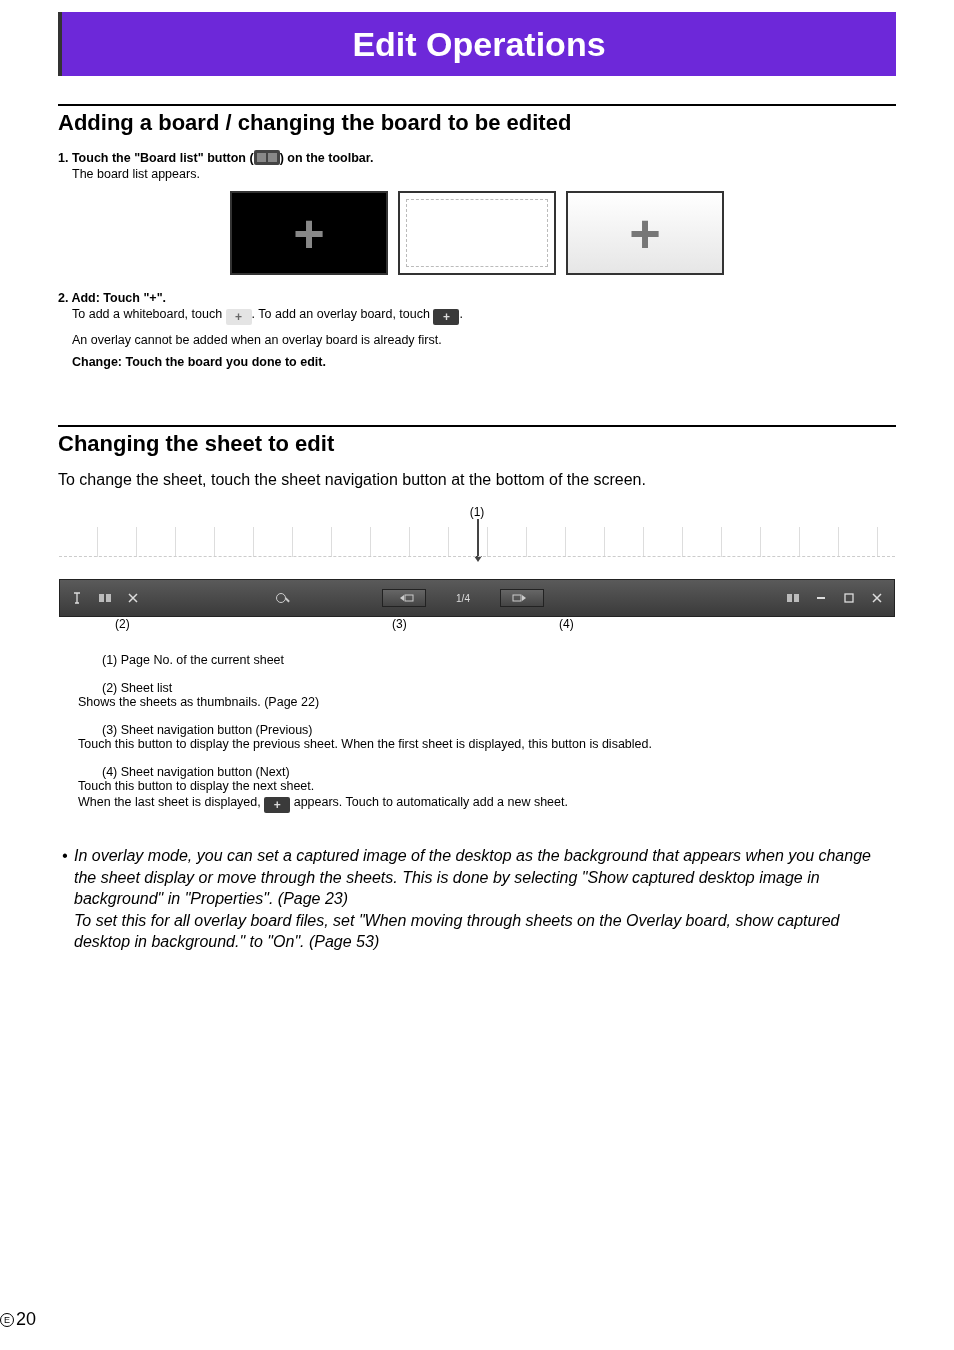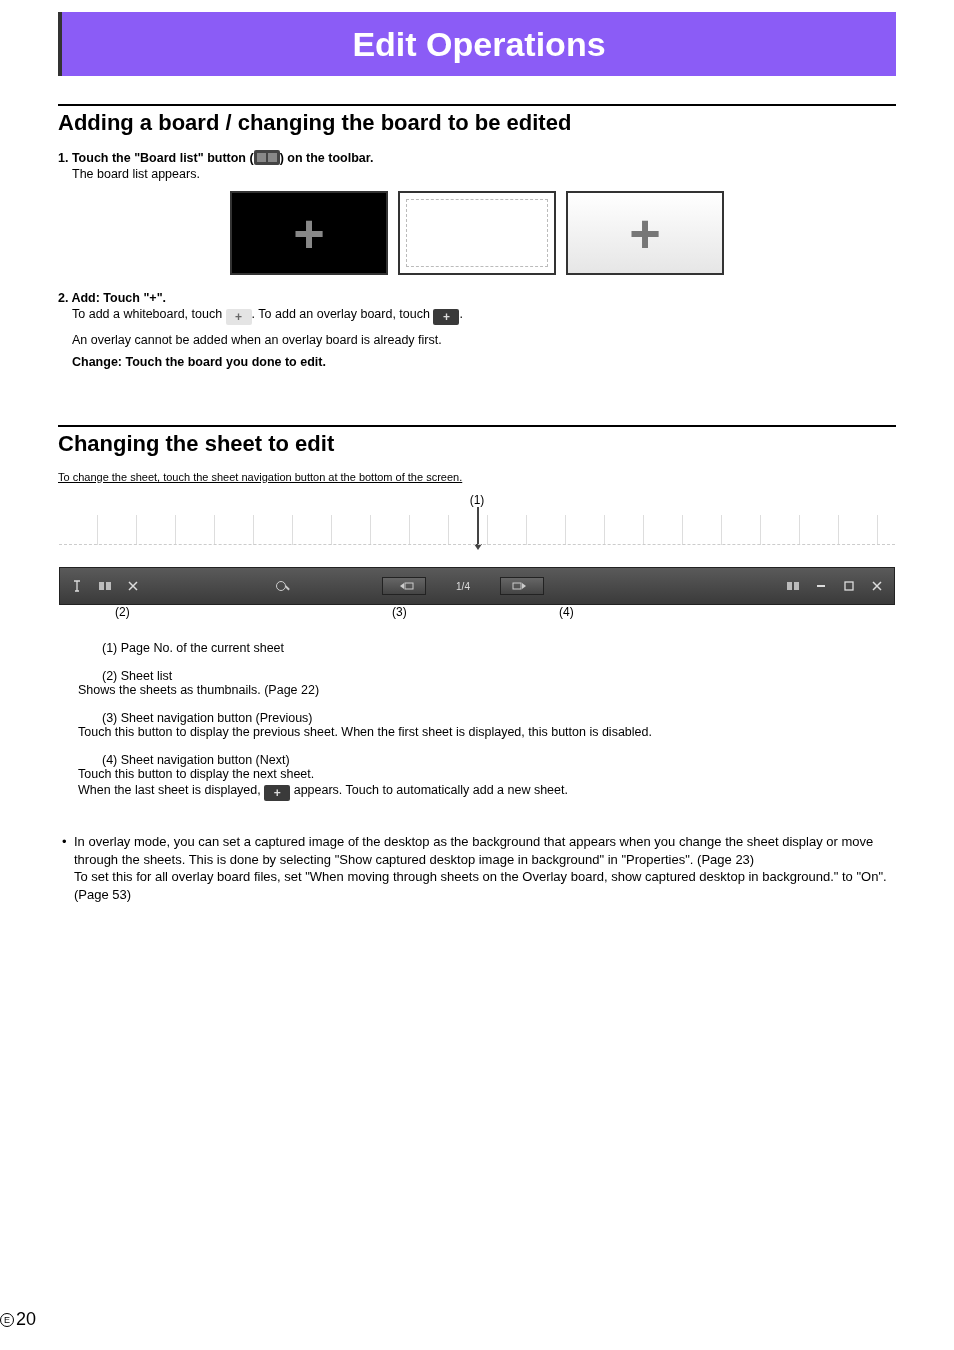--- a/index.html
+++ b/index.html
@@ -1,18 +1,18 @@
 <!DOCTYPE html>
 <html><head>
 <meta charset="utf-8">
 <style>
   * { box-sizing: border-box; margin: 0; padding: 0; }
   html, body { width: 954px; height: 1350px; background: #fff; font-family: Arial, Helvetica, sans-serif; color: #000; }
   .page { width: 954px; height: 1350px; position: relative; padding: 0 58px; }
-  .banner { position: absolute; left: 58px; right: 58px; top: 12px; height: 64px; background: #8b5cf6; border-left: 4px solid #333; display: flex; align-items: center; justify-content: center; }
+  .banner { position: absolute; left: 58px; right: 58px; top: 12px; height: 64px; background: #6d28d9; border-left: 4px solid #333; display: flex; align-items: center; justify-content: center; }
   .banner-title { color: #fff; font-size: 34px; font-weight: bold; }
   .content { padding-top: 104px; }
   .hr-heavy { border: none; border-top: 2px solid #000; margin-bottom: 4px; }
   h2 { font-size: 22px; font-weight: bold; margin-bottom: 14px; }
   .step { font-size: 12.5px; margin-bottom: 2px; }
   .step b { font-weight: bold; }
   .subline { font-size: 12.5px; margin-left: 14px; margin-bottom: 8px; }
   .boardlist-row { display: flex; gap: 10px; justify-content: center; margin: 10px 0 16px 0; }
   .board-thumb { width: 158px; height: 84px; border: 2px solid #333; background: #000; display: flex; align-items: center; justify-content: center; position: relative; }
   .board-thumb.light { background: linear-gradient(to bottom, #fff, #e6e6e6); }
@@ -36,21 +36,21 @@
   .sb-center { flex:1; display:flex; align-items:center; justify-content:center; gap:30px; color:#ddd; font-size:10px; position:relative; }
   .nav-btn { width:44px; height:18px; background:linear-gradient(to bottom,#666,#444); border:1px solid #222; display:flex; align-items:center; justify-content:center; color:#ddd; font-size:10px; }
   .callout-arrow { position:absolute; width:2px; background:#444; }
   .callout-arrow::after { content:""; position:absolute; bottom:-5px; left:-3px; border-left:4px solid transparent; border-right:4px solid transparent; border-top:6px solid #444; }
   .callout-label { font-size:12px; text-align:center; }
   .defs { font-size: 12.5px; }
   .defs dt { font-weight: normal; margin-top: 14px; margin-left: 44px; }
   .defs dd { margin-left: 20px; margin-bottom: 2px; }
   .tips-box { margin-top: 26px; }
   .tips-head { height:17px; display:flex; align-items:center; font-size:10.5px; color:#555; background: linear-gradient(to right, #bfbfbf 0%, #ffffff 40%); padding-left:6px; border-left:3px solid #999; letter-spacing:0.5px; }
-  .tips-body { font-size:13px; padding:6px 4px 0 4px; line-height:1.35; }
+  .tips-body { font-size:16px; padding:6px 4px 0 4px; line-height:1.35;font-style:italic; }
   .tips-body li { list-style: none; position: relative; padding-left: 12px; }
   .tips-body li::before { content:"•"; position:absolute; left:0; top:0; }
   .page-num { position:absolute; bottom:20px; left:0; right:0; text-align:left; font-size:18px; }
   .page-num .e { display:inline-flex; align-items:center; justify-content:center; width:14px; height:14px; border:1px solid #000; border-radius:50%; font-size:9px; vertical-align:2px; margin-right:2px; }
   .grid-thumb { width:836px; margin:0 auto; }
   .mag-icon::before { content:""; display:inline-block; width:8px; height:8px; border:1.2px solid #ccc; border-radius:50%; }
   .mag-icon::after { content:""; display:inline-block; width:5px; height:1.5px; background:#ccc; transform:rotate(45deg); margin-left:-1px; margin-bottom:-3px; }
 </style>
 </head>
 <body>
@@ -87,21 +87,21 @@
         </span><span>. To add an overlay board, touch </span><span class="inline-icon dark">
           <span class="pl">+</span>
         </span><span>.</span>
     </p>
     <p class="subline">An overlay cannot be added when an overlay board is already first.</p>
     <p class="subline" style="margin-left:14px;"><b>Change: Touch the board you done to edit.</b></p>
 
     <div class="section-block">
       <hr class="hr-heavy">
       <h2>Changing the sheet to edit</h2>
-      <p style="font-size:11px; margin-bottom:10px;text-decoration:underline;">To change the sheet, touch the sheet navigation button at the bottom of the screen.</p>
+      <p style="font-size:16px; margin-bottom:16px;">To change the sheet, touch the sheet navigation button at the bottom of the screen.</p>
 
       <div class="diagram grid-thumb">
         <div class="callout-label">(1)</div>
         <div class="sheet-area">
           <div style="position:absolute; left:50%; top:0; height:38px;" class="callout-arrow"></div>
 
           <div style="position:absolute; inset:8px 0 22px 0; background:repeating-linear-gradient(to right, transparent 0 38px, #ddd 38px 39px); border-bottom:1px dashed #ccc;"></div>
         </div>
         <div class="sheet-bar">
           <div class="sb-left">

